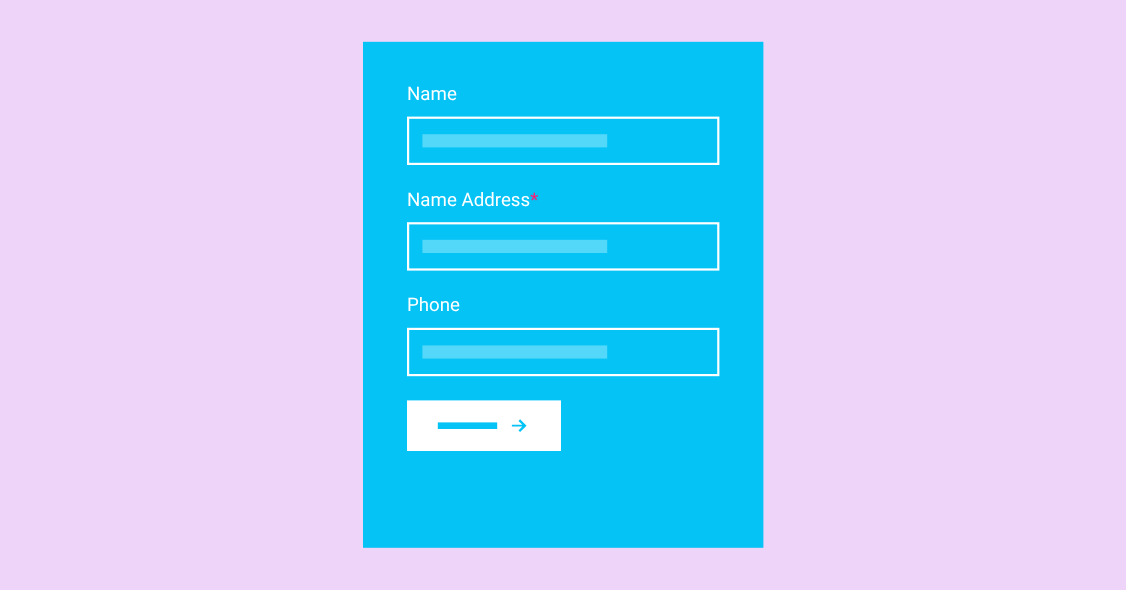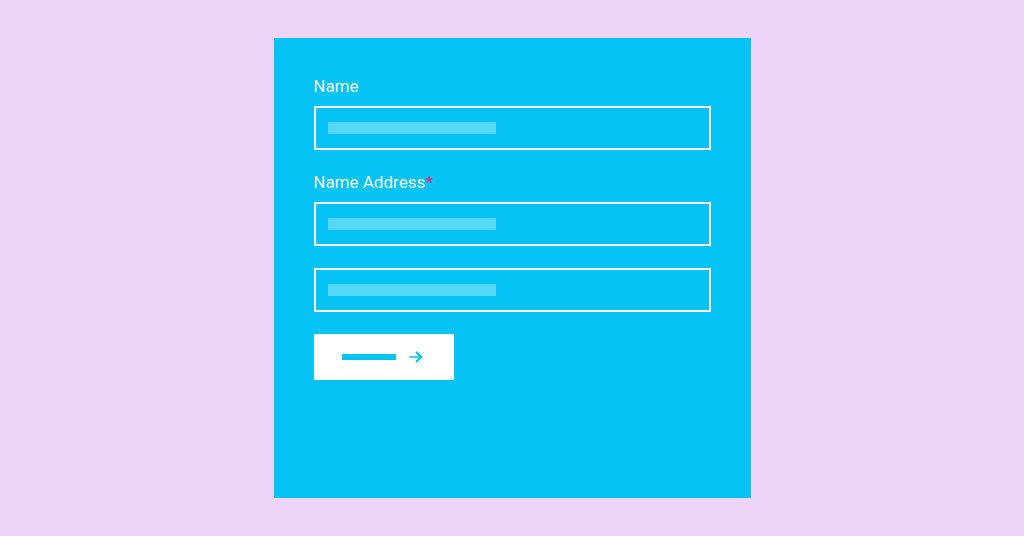--- a/index.html
+++ b/index.html
@@ -5,21 +5,21 @@
   * { box-sizing: border-box; margin: 0; padding: 0; }
   html, body { width: 1024px; height: 536px; }
   body {
     background: #efd4fa;
     font-family: -apple-system, BlinkMacSystemFont, "Segoe UI", Roboto, "Helvetica Neue", Arial, sans-serif;
     display: flex;
     align-items: center;
     justify-content: center;
   }
   .card {
-    width: 477px;
+    width: 364px;
     height: 460px;
     background: #05c3f5;
     padding: 38px 40px 40px 40px;
   }
   .field { margin-bottom: 22px; }
   .label {
     color: #ffffff;
     font-size: 17px;
     font-weight: 400;
     margin-bottom: 10px;
@@ -82,20 +82,23 @@
   <div class="field">
     <label class="label">
       <span>Name Address</span><span class="req">*</span>
     </label>
     <div class="input">
       <div class="placeholder-bar"></div>
     </div>
   </div>
 
   <div class="field">
+    <label class="label">
+      <span>Phone</span>
+    </label>
     <div class="input">
       <div class="placeholder-bar"></div>
     </div>
   </div>
 
   <button class="submit">
     <span class="submit-bar"></span>
     <span class="arrow">
       <svg viewBox="0 0 24 24" width="20" height="20" fill="#05c3f5">
         <path d="M13 5l7 7-7 7-1.8-1.8L15.4 13H4v-2h11.4l-4.2-4.2L13 5z"></path>

